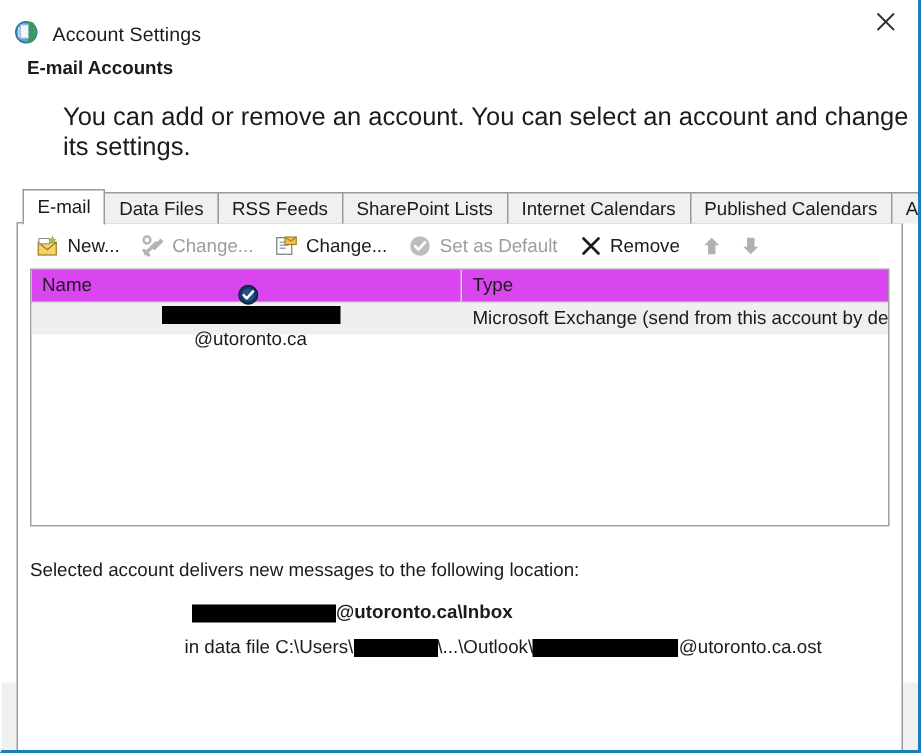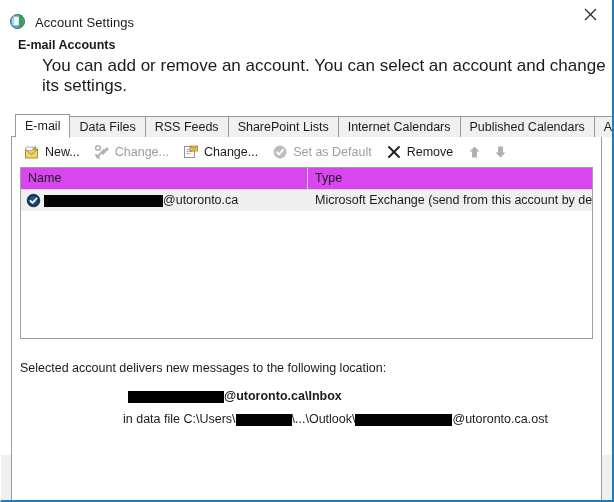--- a/index.html
+++ b/index.html
@@ -62,21 +62,21 @@
   .close-x svg { display:block; }
 
   
   .header {
     padding: 8px 0 0 17px;
   }
   .header-title {
     font-size: 12.5px;
     font-weight: bold;
     color: #1b1b1b;
-    margin-bottom: 4px;
+    margin-bottom: 16px;
   }
   .header-desc {
     font-size: 17px;
     color: #1b1b1b;
     margin-left: 24px;
   }
 
   
   .tab-area {
     position: relative;
@@ -193,21 +193,21 @@
   .lb-cell {
     font-size: 12.5px;
     color: #1b1b1b;
     line-height: 21px;
     box-sizing: border-box;
     overflow: hidden;
     white-space: nowrap;
     display: flex;
     align-items: center;
   }
-  .lb-cell.name { width: 287px; padding-left: 5px; }
+  .lb-cell.name { width: 287px; padding-left: 5px; flex-direction: column; }
   .lb-cell.type { flex: 1; padding-left: 7px; }
   .row-ico { width: 15px; height: 15px; flex: none; margin-right: 3px; }
   .redact {
     display: inline-block;
     background: #000000;
     height: 12px;
     vertical-align: middle;
   }
 
   

